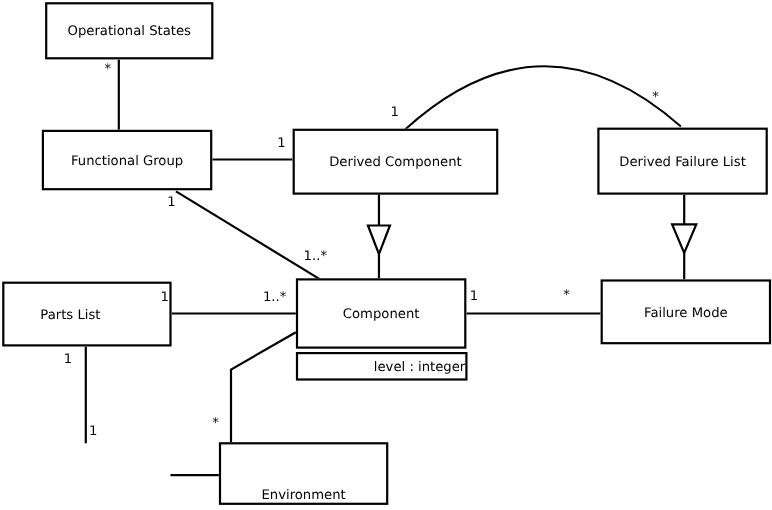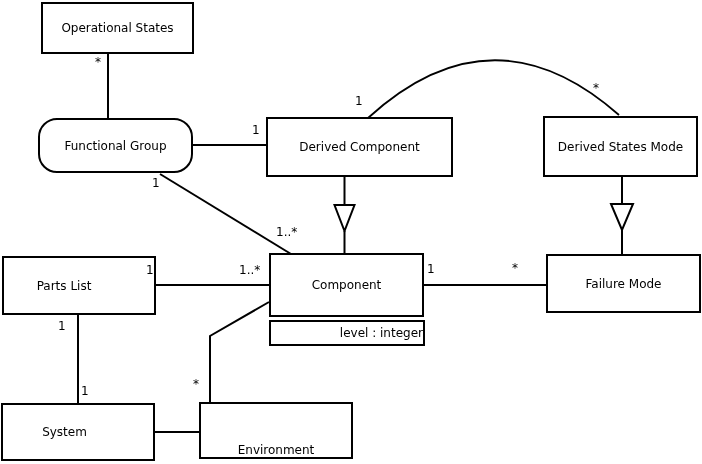--- a/index.html
+++ b/index.html
@@ -75,51 +75,48 @@
       <polyline points="269,302 210,336 210,402"></polyline>
 
       <line x1="155" y1="432" x2="199" y2="432"></line>
     </g>
   </svg>
 
   <div class="box" style="left:41px; top:2px; width:153px; height:52px;">
     <span>Operational States</span>
   </div>
 
-  <div class="box" style="left:38px; top:118px; width:155px; height:55px;border-radius:19px;">
+  <div class="box" style="left:38px; top:118px; width:155px; height:55px;">
     <span>Functional Group</span>
   </div>
 
   <div class="box" style="left:266px; top:117px; width:187px; height:60px;">
     <span>Derived Component</span>
   </div>
 
   <div class="box" style="left:543px; top:116px; width:155px; height:61px;">
-    <span>Derived States Mode</span>
+    <span>Derived Failure List</span>
   </div>
 
   <div class="box" style="left:2px; top:256px; width:154px; height:59px; padding-right:30px;">
     <span>Parts List</span>
   </div>
 
   <div class="box" style="left:269px; top:253px; width:155px; height:64px;text-align:right;">
     <span>Component</span>
   </div>
 
   <div class="box attr" style="left:269px; top:320px; width:156px; height:26px;">
     <span>level : integer</span>
   </div>
 
   <div class="box" style="left:546px; top:254px; width:155px; height:59px;">
     <span>Failure Mode</span>
   </div>
 
-  <div class="box" style="left:1px; top:403px; width:154px; height:58px; padding-right:27px;">
-    <span>System</span>
-  </div>
 
   <div class="box" style="left:199px; top:402px; width:154px; height:57px;align-items:flex-end;">
     <span>Environment</span>
   </div>
 
   <div class="mult" style="left:95px;  top:56px;">*</div>
   <div class="mult" style="left:252px; top:124px;">1</div>
   <div class="mult" style="left:355px; top:95px;">1</div>
   <div class="mult" style="left:593px; top:82px;">*</div>
   <div class="mult" style="left:152px; top:177px;">1</div>

